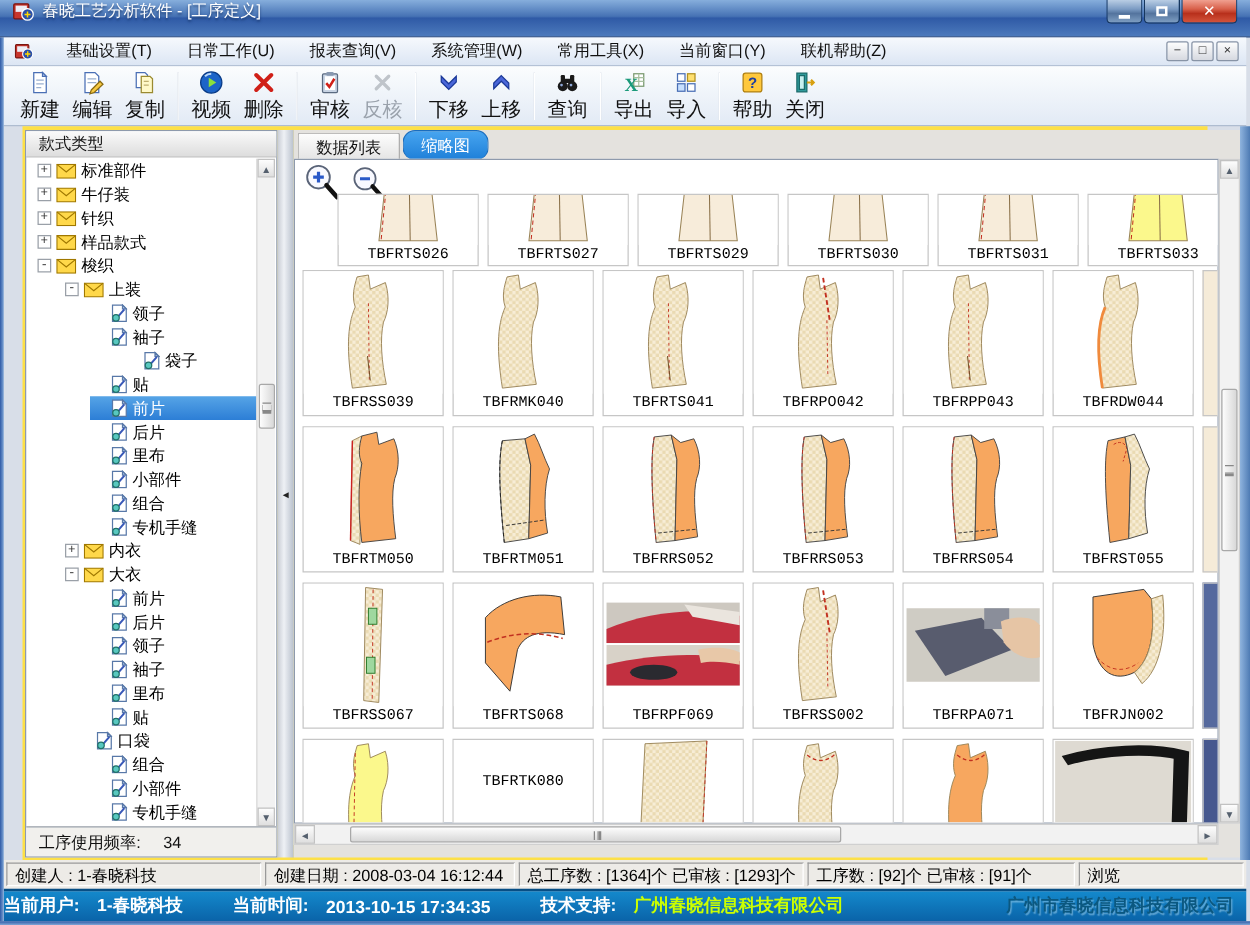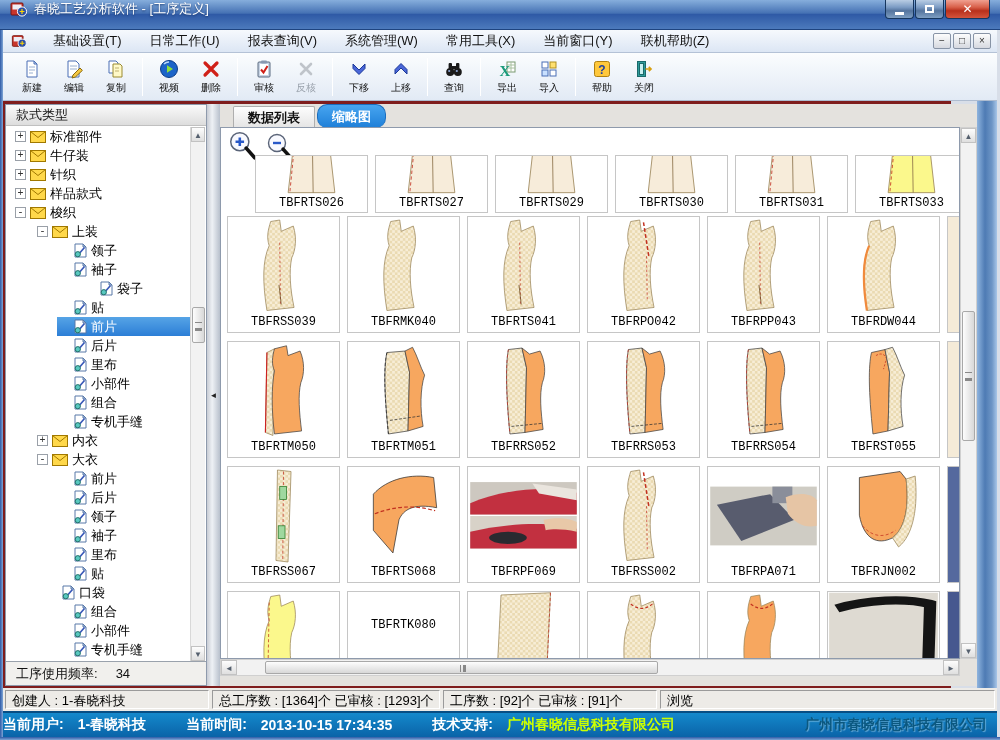--- a/index.html
+++ b/index.html
@@ -33,26 +33,26 @@
     border:1px solid #8894A6; border-radius:2px; font-size:10px; line-height:14px;
     text-align:center; color:#333; }
 
   
   .toolbar { position:absolute; left:3px; top:53px; width:994px; height:48px;
     background:linear-gradient(#FBFDFE,#E2EAF5); border-bottom:1px solid #AEBCD0; }
   .tb-items { display:flex; align-items:center; height:100%; padding-left:8px; }
   .tb-btn { width:42px; height:44px; display:flex; flex-direction:column; align-items:center;
     justify-content:center; gap:1px; border-radius:3px; cursor:default; }
   .tb-ico { height:22px; display:flex; align-items:center; }
-  .tb-lbl { font-size:10px; color:#111; }
+  .tb-lbl { font-size:16px; color:#111; }
   .tb-btn.disabled .tb-lbl { color:#9AA2AC; }
   .tb-sep { width:1px; height:38px; background:#B8C4D4; border-right:1px solid #fff; margin:0 5px; }
 
   
-  .main { position:absolute; left:3px; top:101px; width:948px; height:587px; background:#7f1d1d; }
+  .main { position:absolute; left:18px; top:101px; width:948px; height:587px; background:#fde047; }
   .leftedge { position:absolute; left:0; top:30px; width:3px; height:707px;
     background:linear-gradient(90deg,#2F5AA6,#7FA6D6); }
   .rightedge-strip { position:absolute; left:974px; top:0; width:20px; height:587px;
     background:linear-gradient(90deg,#8FB4DE,#4E7BB4 40%,#6E96C6 75%,#A8C6E8); }
   .bottomedge { position:absolute; left:0; top:737px; width:1000px; height:3px;
     background:linear-gradient(#2F5AA6,#7FA6D6); }
 
   
   .sidebar { position:absolute; left:2px; top:3px; width:202px; height:582px;
     background:#fff; border:1px solid #8E9AAC; }
@@ -83,21 +83,21 @@
     font-size:13px; color:#111; }
 
   
   .splitter { position:absolute; left:204px; top:3px; width:13px; height:582px;
     background:linear-gradient(90deg,#C8CCD4,#EEF1F5 40%,#B8C0CC); display:flex;
     align-items:center; justify-content:center; }
   .collapse { font-size:8px; color:#222; }
 
   
   .content { position:absolute; left:217px; top:3px; width:757px; height:582px; background:#E4E2DE; }
-  .tabbar { position:absolute; left:0; top:0; height:23px; display:flex; gap:2px; padding-left:13px;font-weight:bold; }
+  .tabbar { position:absolute; left:0; top:0; height:23px; display:flex; gap:2px; padding-left:3px; }
   .tab { height:22px; margin-top:2px; padding:0 14px; font-size:13px; line-height:21px;
     background:linear-gradient(#FDFDFD,#E4E4E4); border:1px solid #AEAEAE; border-bottom:none;
     border-radius:2px 2px 0 0; color:#111; }
   .tab.active { margin-top:0; height:24px; line-height:23px; background:linear-gradient(#47A5F0,#1E7FD8);
     color:#fff; border-color:#1A6DBE;border-radius:10px; }
   .canvas { position:absolute; left:0; top:23px; width:740px; height:532px; background:#fff;
     border:1px solid #8E9AAC; overflow:hidden; }
   .mag { position:absolute; width:32px; height:32px; }
   .mag1 { left:6px; top:2px; } .mag2 { left:44px; top:4px; }
   .grid { position:absolute; inset:0; }
@@ -1083,20 +1083,21 @@
         <div class="hthumb"></div>
         <div class="harr right">►</div>
       </div>
     </div>
 
     <div class="rightedge-strip"></div>
   </div>
 
   <div class="statusbar">
       <div class="sp" style="width: 204px;">创建人 : 1-春晓科技</div>
+      <div class="sp" style="width: 200px;">创建日期 : 2008-03-04 16:12:44</div>
       <div class="sp" style="width: 228px;">总工序数 : [1364]个  已审核 : [1293]个</div>
       <div class="sp" style="width: 214px;">工序数 : [92]个  已审核 : [91]个</div>
       <div class="sp" style="flex: 1 1 0%;">浏览</div>
     </div>
 
   <div class="bottombar">
     <span class="bb-lbl">当前用户:</span>
     <span class="bb-val">1-春晓科技</span>
     <span class="bb-sep-gap"></span>
     <span class="bb-lbl">当前时间:</span>

